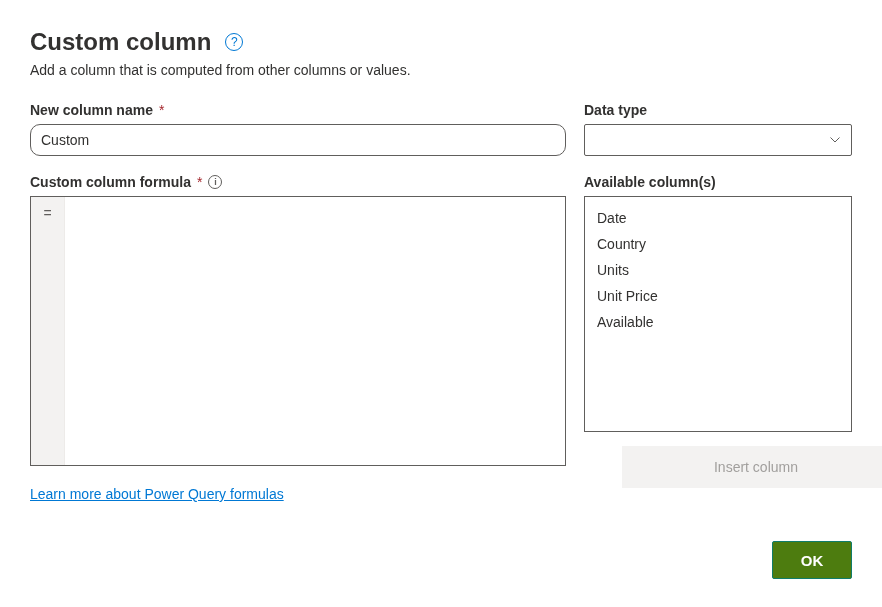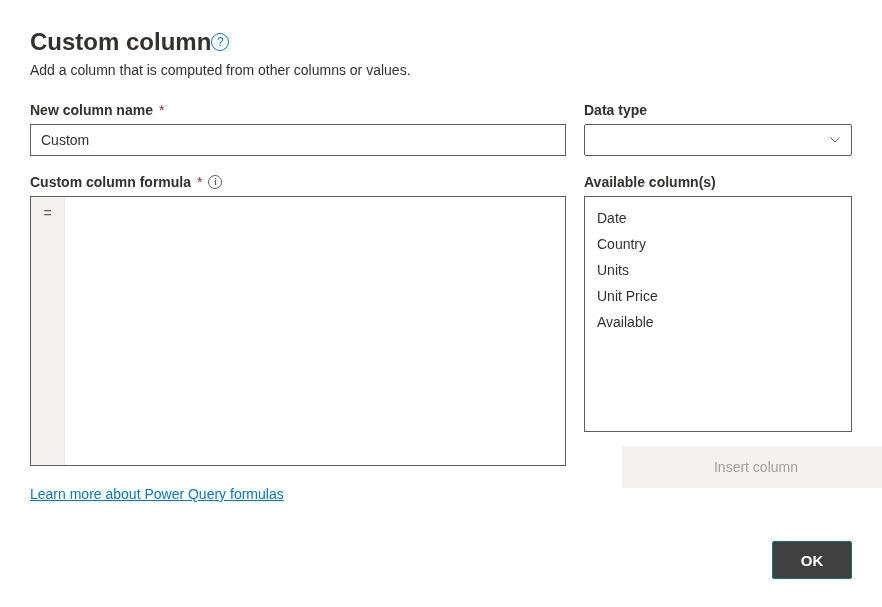--- a/index.html
+++ b/index.html
@@ -13,21 +13,21 @@
       color: #323130;
       background: #ffffff;
       width: 882px;
       height: 607px;
       padding: 28px 30px;
       overflow: hidden;
     }
     .dialog-header {
       display: flex;
       align-items: center;
-      gap: 0;
+      gap: 14px;
       margin-bottom: 6px;
     }
     .dialog-title {
       font-size: 24px;
       font-weight: 600;
       color: #323130;
     }
     .help-icon-circle {
       width: 18px;
       height: 18px;
@@ -78,21 +78,21 @@
       justify-content: center;
       font-size: 9px;
       color: #605e5c;
       cursor: pointer;
     }
     .text-input {
       width: 100%;
       height: 32px;
       padding: 0 10px;
       border: 1px solid #605e5c;
-      border-radius: 0;
+      border-radius: 10px;
       font-size: 14px;
       font-family: inherit;
       color: #323130;
       outline: none;
     }
     .dropdown {
       width: 100%;
       height: 32px;
       border: 1px solid #605e5c;
       border-radius: 2px;
@@ -187,21 +187,21 @@
       min-width: 80px;
       height: 38px;
       padding: 0 20px;
       font-size: 15px;
       font-family: inherit;
       border-radius: 2px;
       cursor: pointer;
       font-weight: 600;
     }
     .btn-primary {
-      background: #404040;
+      background: #4d7c0f;
       border: 1px solid #107c6a;
       color: #ffffff;
     }
     .btn-secondary {
       background: #ffffff;
       border: 1px solid #8a8886;
       color: #323130;
       font-weight: 400;
     }
   </style>

